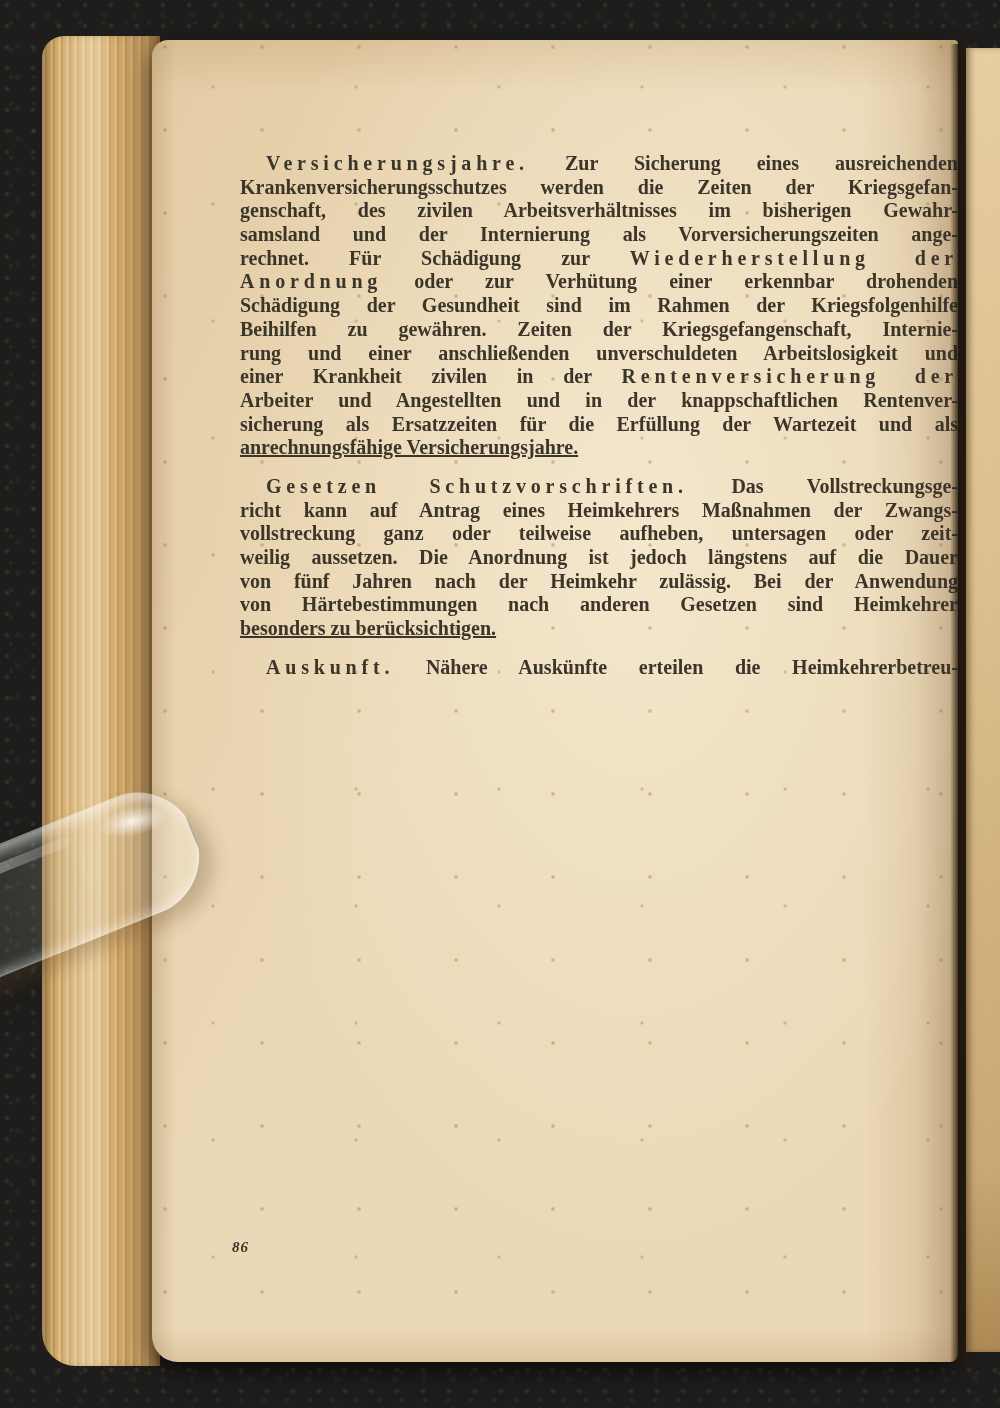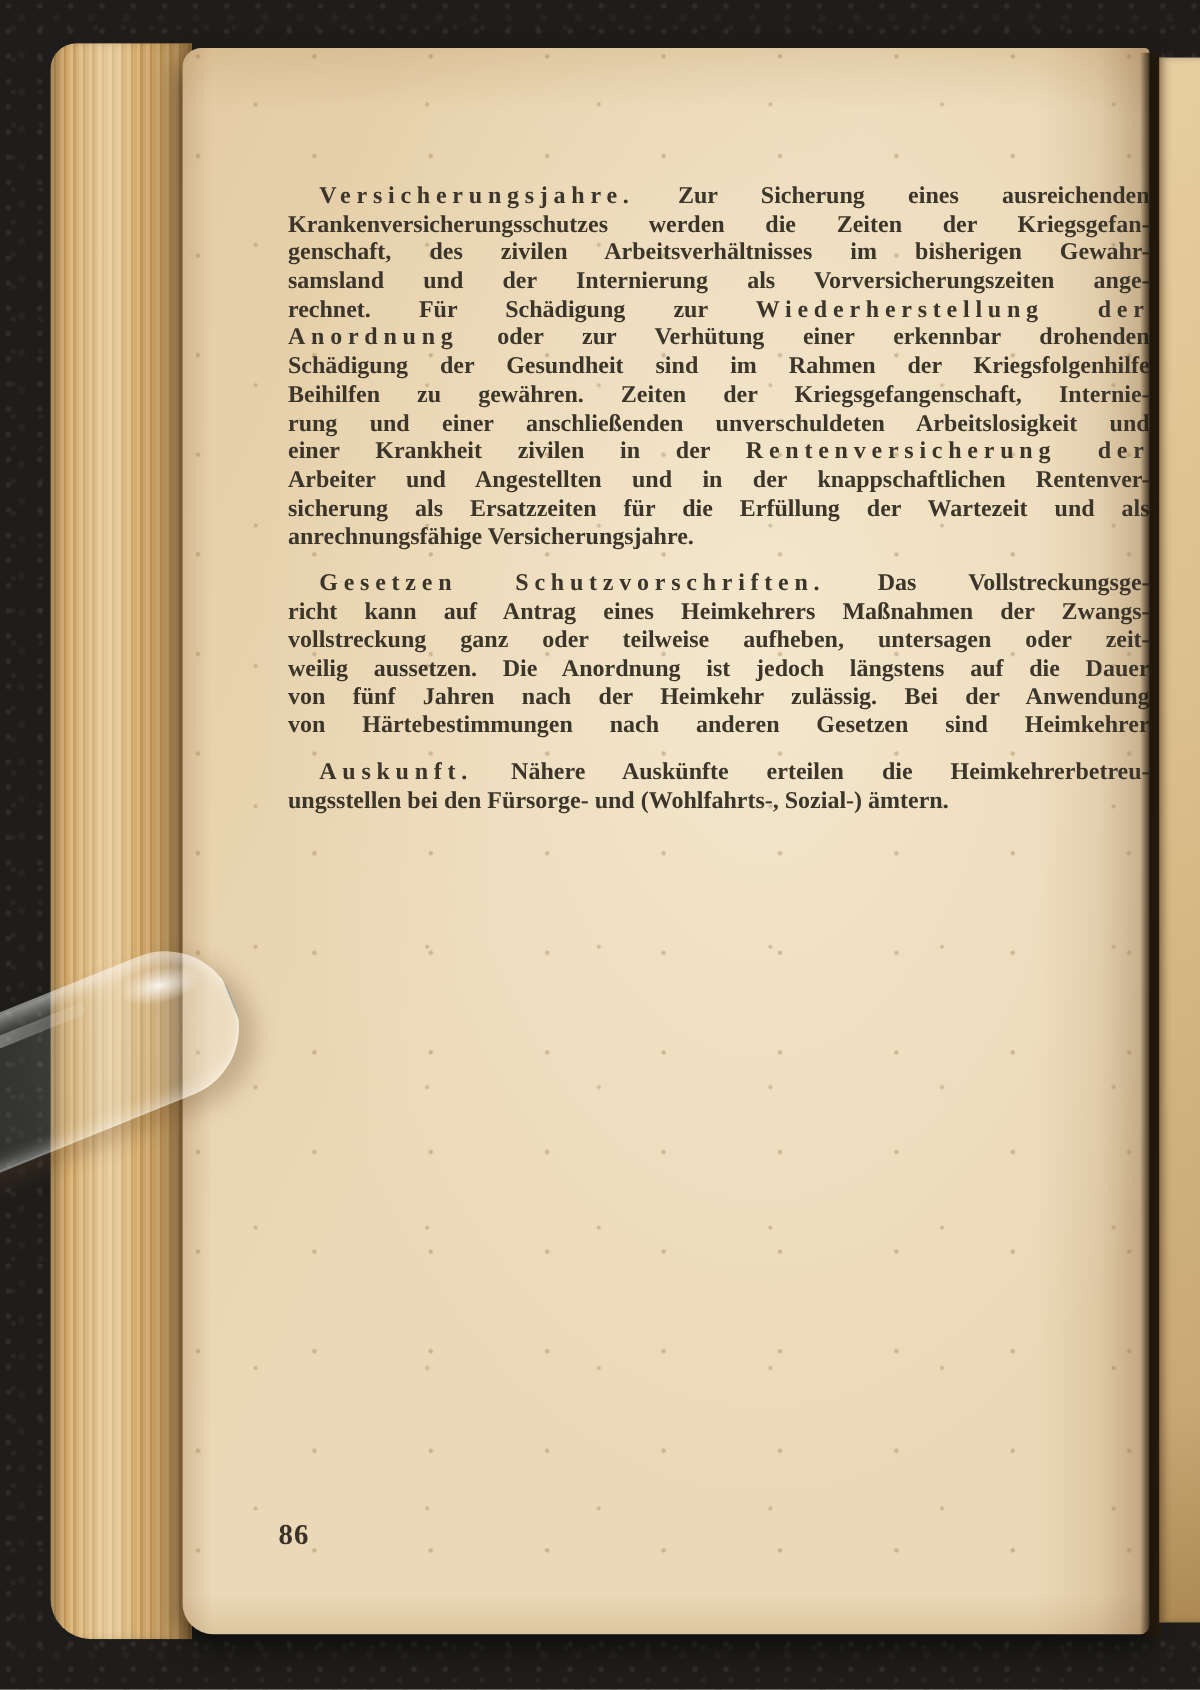--- a/index.html
+++ b/index.html
@@ -64,27 +64,27 @@
   .text-block {
     position: absolute; left: 88px; top: 112px; width: 718px; 
     color: #3c352a;
     font-size: 20px; font-weight: 700;
   }
   .tline {
     height: 23.7px; line-height: 23.7px; overflow: hidden;
     text-align: justify; text-align-last: justify;
     white-space: normal;
   }
-  .tline.last  { text-align-last: left; }
+  .tline.last  { text-align-last: left; text-decoration: underline; }
   .tline.first { text-indent: 26px; }
   .para + .para { margin-top: 15px; }
   .sperr { letter-spacing: 0.24em; }
   .page-number {
-    position: absolute; left: 80px; top: 1227px; 
-    color: #3a3129; font-size: 24px; font-weight: 700; letter-spacing: 1px;
+    position: absolute; left: 80px; top: 1199px; 
+    color: #3a3129; font-size: 15px; font-weight: 700; letter-spacing: 1px; font-style: italic;
   }
   
   .glass-rod {
     position: absolute; left: -255px; top: 770px; width: 445px; height: 120px;
     border-radius: 60px;
     transform: rotate(-22deg); transform-origin: 100% 50%;
     background: linear-gradient(100deg,
       rgba(22,32,27,0.55) 0%, rgba(62,76,66,0.38) 30%,
       rgba(178,188,178,0.16) 58%, rgba(252,252,246,0.20) 82%);
     border: 2px solid rgba(255,255,255,0.38);
@@ -130,24 +130,24 @@
           <div class="tline"><span class="run">sicherung als Ersatzzeiten für die Erfüllung der Wartezeit und als</span></div>
           <div class="tline last"><span class="run">anrechnungsfähige Versicherungsjahre.</span></div>
         </div>
         <div class="para">
           <div class="tline first"><span class="sperr">Gesetzen Schutzvorschriften.</span><span class="run"> Das Vollstreckungsge-</span></div>
           <div class="tline"><span class="run">richt kann auf Antrag eines Heimkehrers Maßnahmen der Zwangs-</span></div>
           <div class="tline"><span class="run">vollstreckung ganz oder teilweise aufheben, untersagen oder zeit-</span></div>
           <div class="tline"><span class="run">weilig aussetzen. Die Anordnung ist jedoch längstens auf die Dauer</span></div>
           <div class="tline"><span class="run">von fünf Jahren nach der Heimkehr zulässig. Bei der Anwendung</span></div>
           <div class="tline"><span class="run">von Härtebestimmungen nach anderen Gesetzen sind Heimkehrer</span></div>
+          <div class="tline last"><span class="run">besonders zu berücksichtigen.</span></div>
         </div>
         <div class="para">
           <div class="tline first"><span class="sperr">Auskunft.</span><span class="run"> Nähere Auskünfte erteilen die Heimkehrerbetreu-</span></div>
-          <div class="tline last"><span class="run">ungsstellen bei den Fürsorge- und (Wohlfahrts-, Sozial-) ämtern.</span></div>
         </div>
       </div>
     <div class="page-number">86</div>
   </div>
 
   <div class="gutter"></div>
   <div class="next-page"></div>
 
   <div class="glass-rod">
     <div class="rod-streak"></div>

